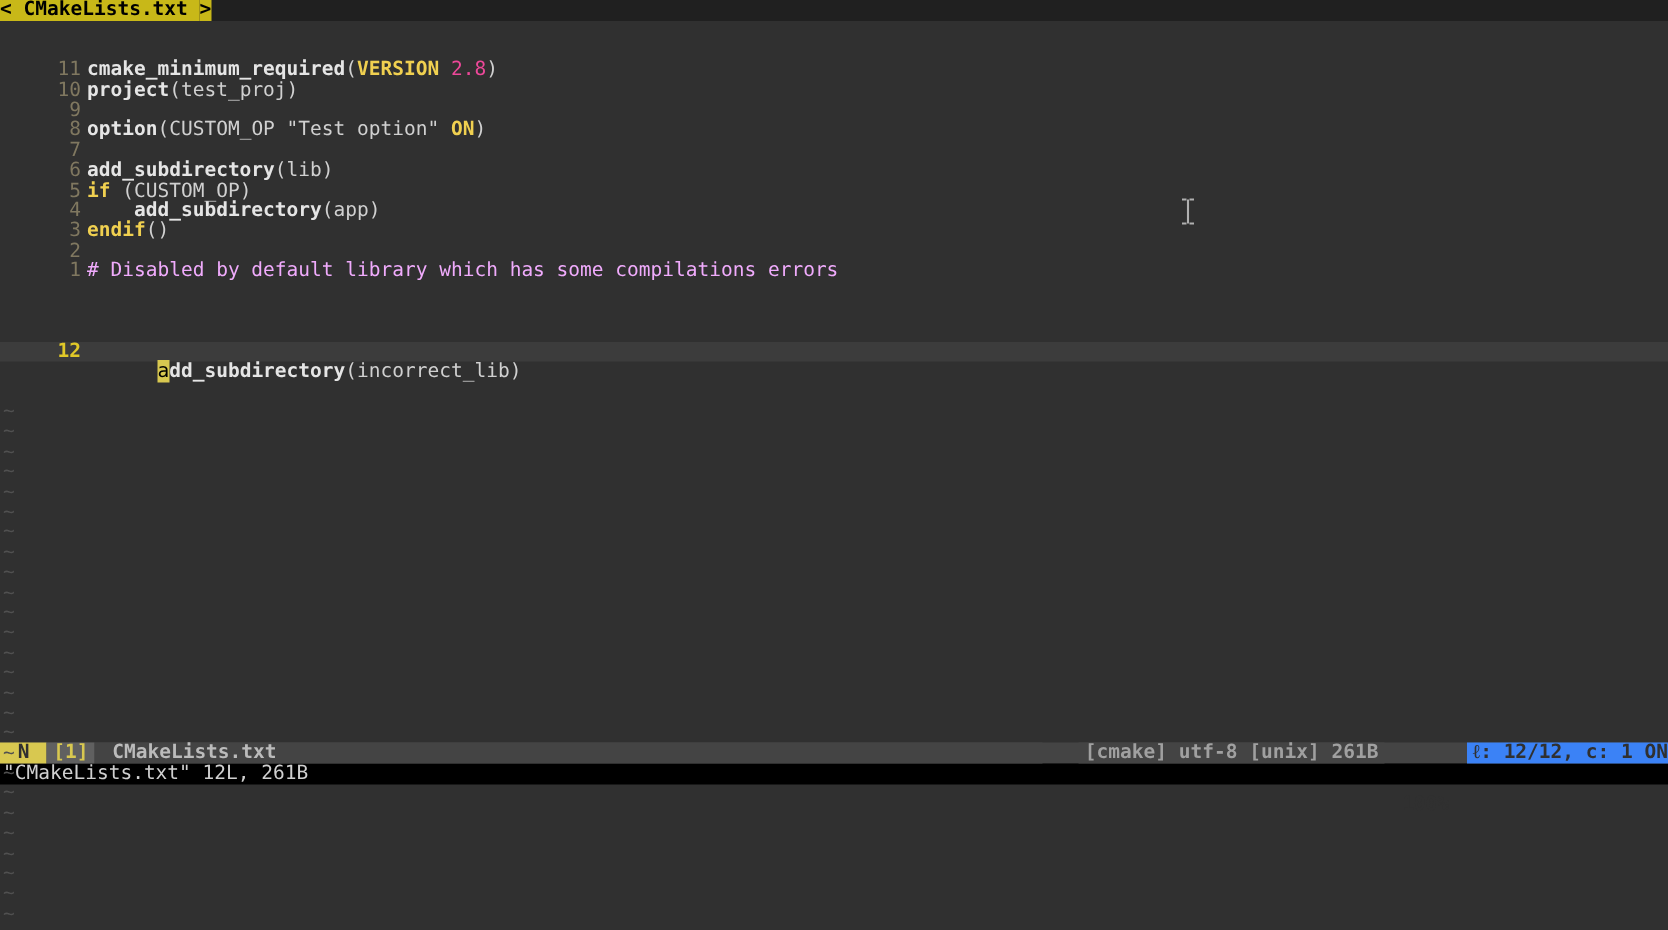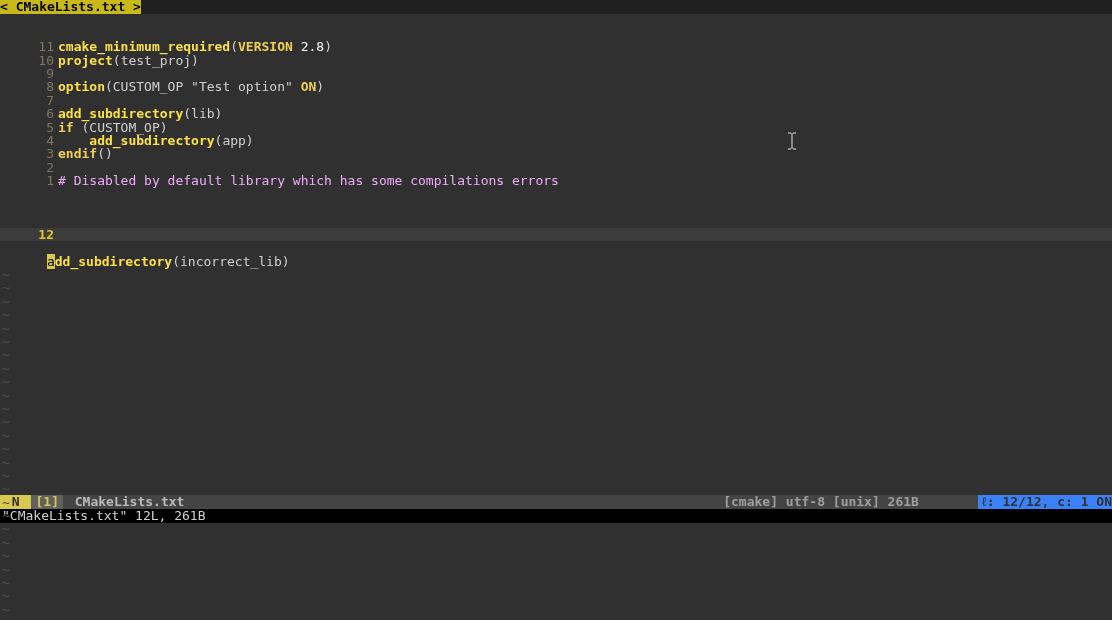--- a/index.html
+++ b/index.html
@@ -34,21 +34,20 @@
     height: 481px;
     position: relative;
     white-space: pre;
   }
   .line {
     display: flex;
     height: 13.4px;
   }
   .line.current {
     background: #3c3c3c;
-    flex-direction: column;
   }
   .lnum {
     width: 58px;
     text-align: right;
     padding-right: 4px;
     color: #807860;
   }
   .lnum.current {
     color: #e0c828;
     font-weight: bold;
@@ -57,25 +56,25 @@
     flex: 1;
   }
   .tilde {
     color: #505050;
     padding-left: 2px;
   }
   .tilde-line {
     height: 13.4px;
   }
   
-  .tok-fn   { color: #fde047; font-weight: bold; }  
+  .tok-fn   { color: #e5e5e5; font-weight: bold; }  
   .tok-kw   { color: #f0d050; font-weight: bold; text-align: right; }  
   .tok-str  { color: #d0d0d0; }
   .tok-punc { color: #d0d0d0; }
-  .tok-num  { color: #ffffff; }
+  .tok-num  { color: #ec4899; }
   .tok-id   { color: #d0d0d0; }
   .tok-cmt  { color: #f0abfc; }
   .cursor-cell {
     background: #d8c850;
     color: #000000;
   }
 
   
   .statusline {
     height: 14px;

